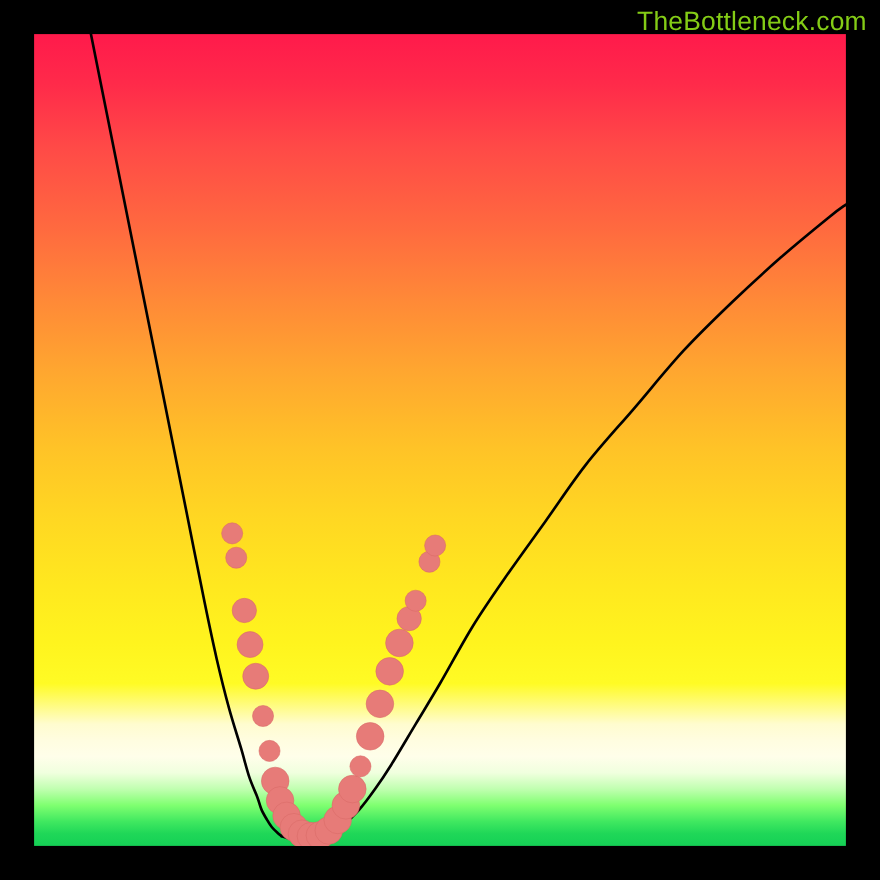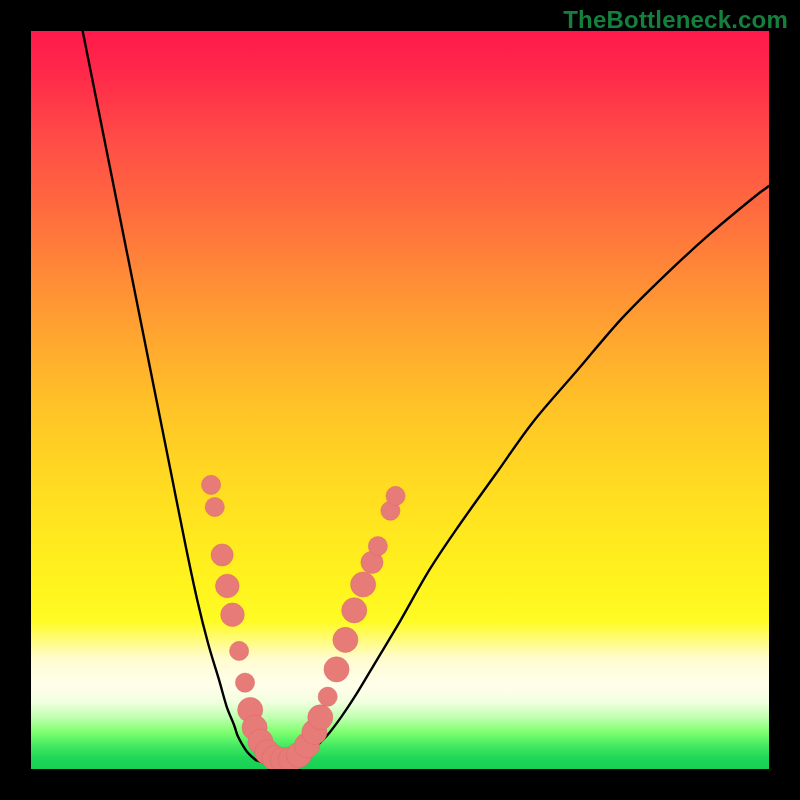--- a/index.html
+++ b/index.html
@@ -44,23 +44,23 @@
     position: absolute;
     left: 0;
     top: 0;
     width: 738px;
     height: 738px;
   }
   .watermark {
     position: absolute;
     top: 6px;
     right: 12px;
-    color: #15803d;
+    color: #84cc16;
     font-size: 24px;
-    font-weight: 700;
+    font-weight: 400;
     letter-spacing: 0.2px;
     font-family: Arial, Helvetica, sans-serif;
     user-select: none;
   }
 </style>
 </head>
 <body>
 
 <div class="frame">
   <svg class="plot-svg" viewBox="0 0 738 738">

